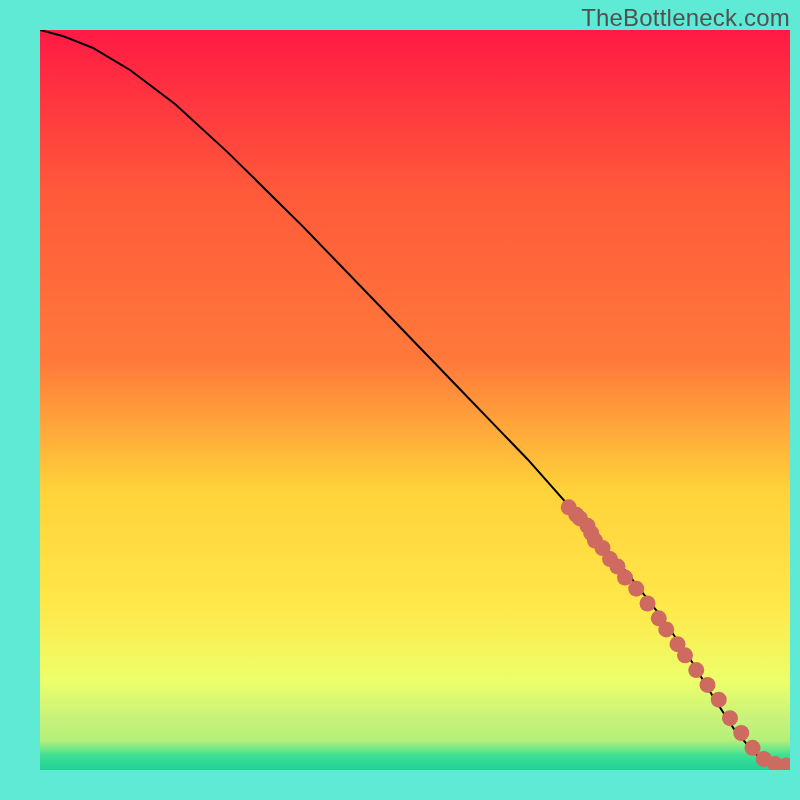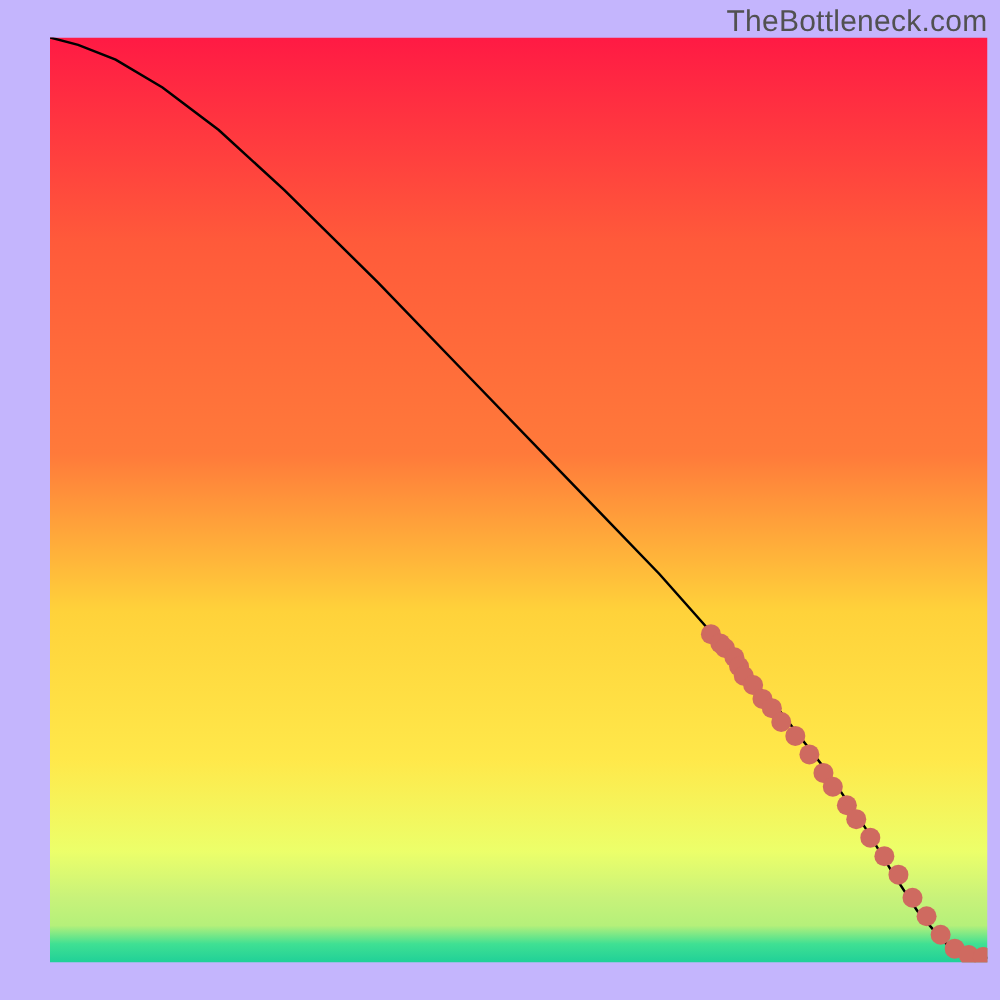--- a/index.html
+++ b/index.html
@@ -8,21 +8,21 @@
     width: 800px;
     height: 800px;
     background: #000;
     font-family: Arial, Helvetica, sans-serif;
     overflow: hidden;
   }
   .frame {
     position: relative;
     width: 800px;
     height: 800px;
-    background: #c4b5fd;
+    background: #5eead4;
   }
   .watermark {
     position: absolute;
     top: 4px;
     right: 10px;
     color: #515151;
     font-size: 24px;
     font-weight: 400;
     letter-spacing: 0.2px;
     z-index: 5;

